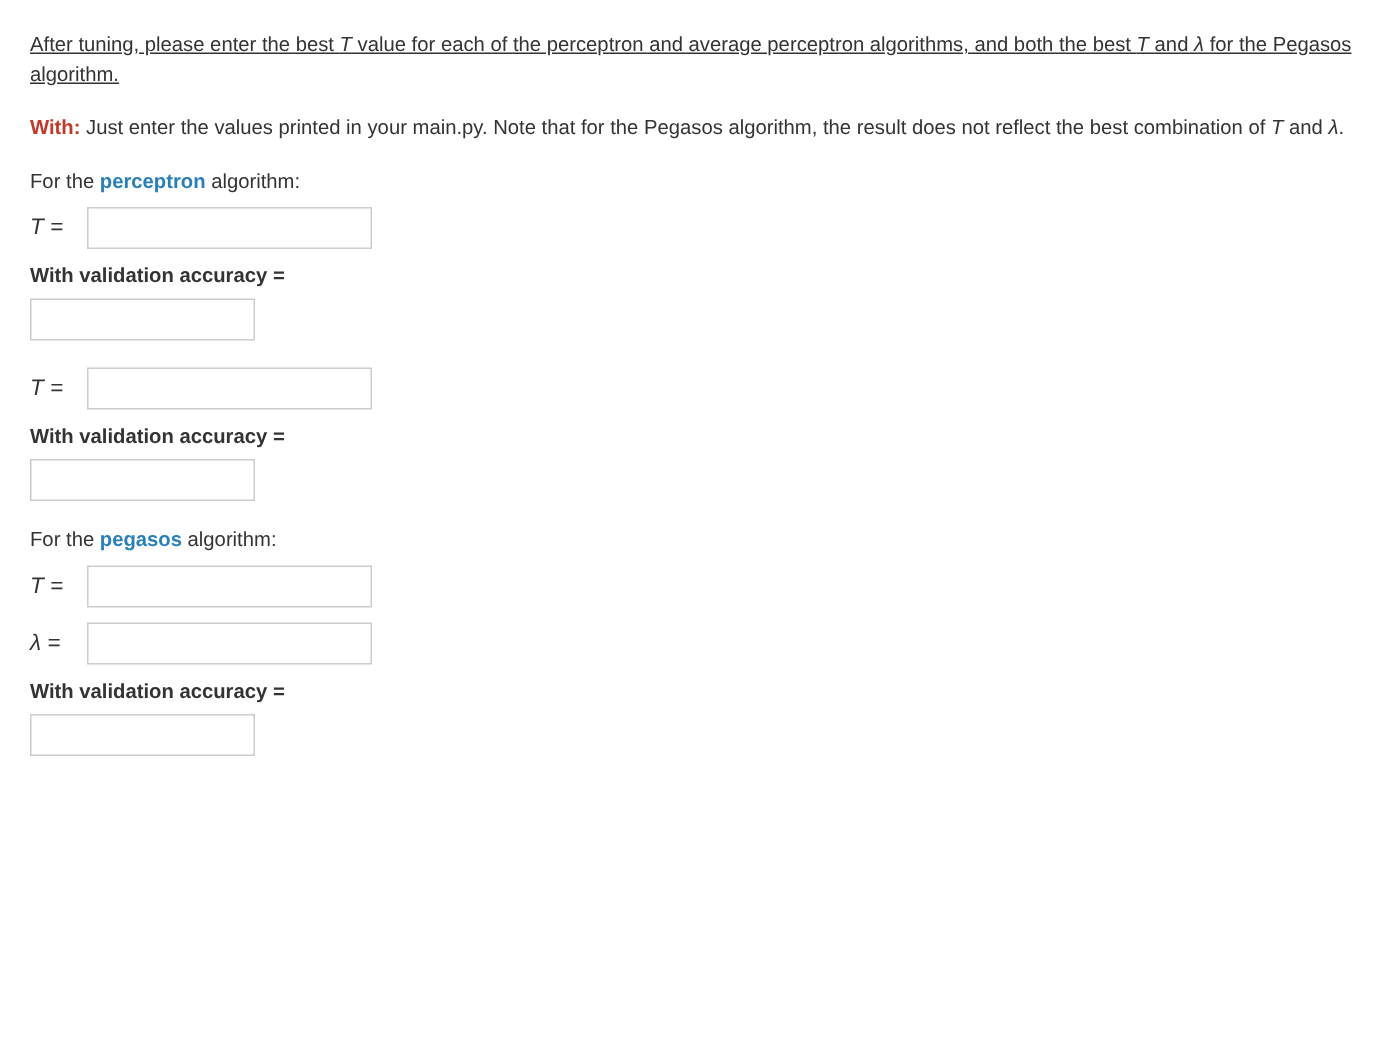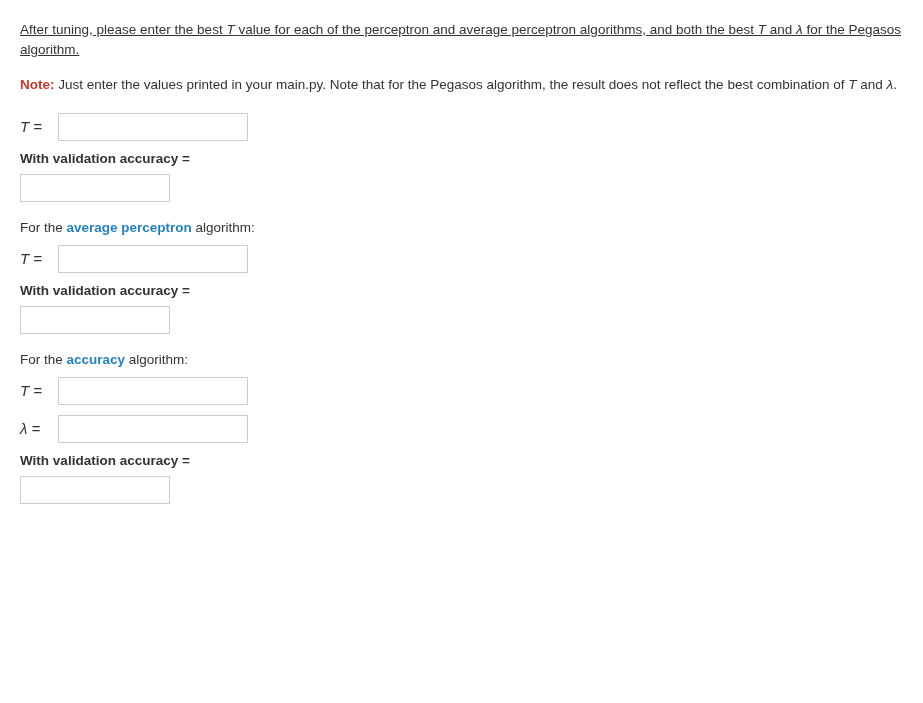--- a/index.html
+++ b/index.html
@@ -94,48 +94,48 @@
     }
   </style>
 </head>
 <body>
 
 <p class="intro-text">
   After tuning, please enter the best <span class="italic-math">T</span> value for each of the perceptron and average perceptron algorithms, and both the best <span class="italic-math">T</span> and <span class="italic-math">λ</span> for the Pegasos algorithm.
 </p>
 
 <p class="note-section">
-  <span class="note-label">Note:</span>
+  <span class="note-label">With:</span>
   <span> Just enter the values printed in your main.py. Note that for the Pegasos algorithm, the result does not reflect the best combination of <span class="italic-math">T</span> and <span class="italic-math">λ</span>.</span>
 </p>
+
+<div class="section-block">
+  <p class="algo-label">
+    For the <span class="highlight-blue">perceptron</span> algorithm:
+  </p>
+  <div class="field-row">
+    <span class="field-label"><span class="italic-math">T</span> =</span>
+    <input class="text-input" type="text" style="">
+  </div>
+  <p class="validation-label">With validation accuracy =</p>
+  <input class="validation-input" type="text" style="">
+</div>
 
 <div class="section-block">
   <div class="field-row">
     <span class="field-label"><span class="italic-math">T</span> =</span>
     <input class="text-input" type="text" style="">
   </div>
   <p class="validation-label">With validation accuracy =</p>
   <input class="validation-input" type="text" style="">
 </div>
 
 <div class="section-block">
   <p class="algo-label">
-    For the <span class="highlight-blue">average perceptron</span> algorithm:
-  </p>
-  <div class="field-row">
-    <span class="field-label"><span class="italic-math">T</span> =</span>
-    <input class="text-input" type="text" style="">
-  </div>
-  <p class="validation-label">With validation accuracy =</p>
-  <input class="validation-input" type="text" style="">
-</div>
-
-<div class="section-block">
-  <p class="algo-label">
-    For the <span class="highlight-blue">accuracy</span> algorithm:
+    For the <span class="highlight-blue">pegasos</span> algorithm:
   </p>
   <div class="field-row">
     <span class="field-label"><span class="italic-math">T</span> =</span>
     <input class="text-input" type="text" style="">
   </div>
   <div class="field-row">
     <span class="field-label"><span class="italic-math">λ</span> =</span>
     <input class="text-input" type="text" style="">
   </div>
   <p class="validation-label">With validation accuracy =</p>

